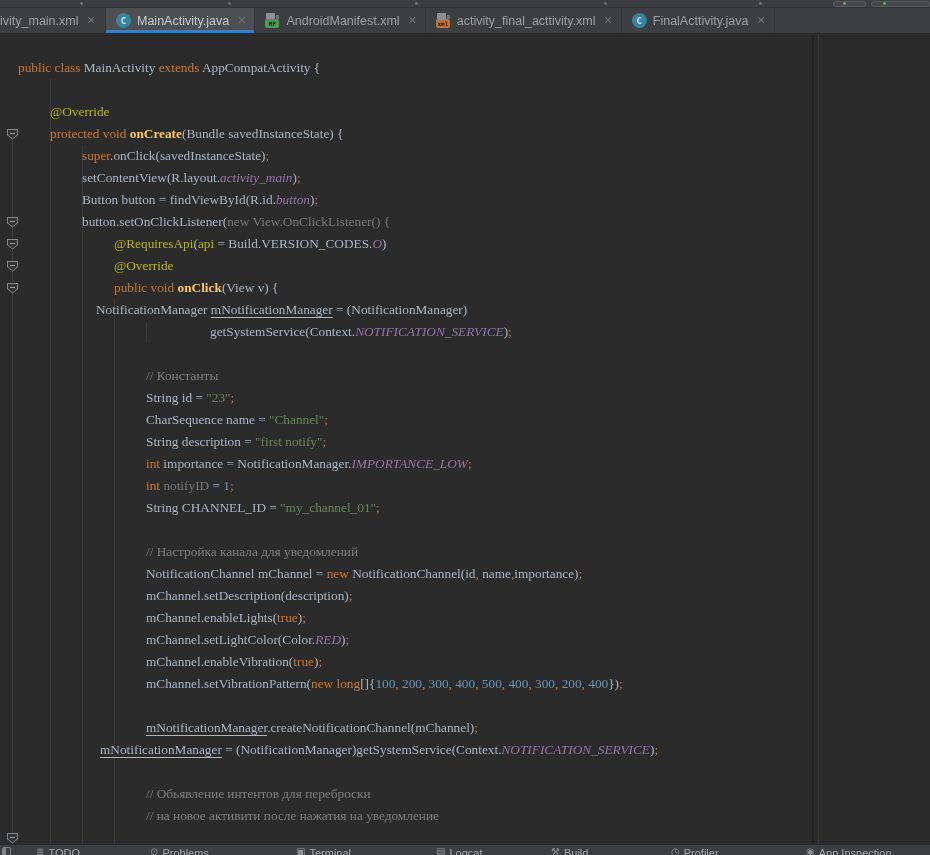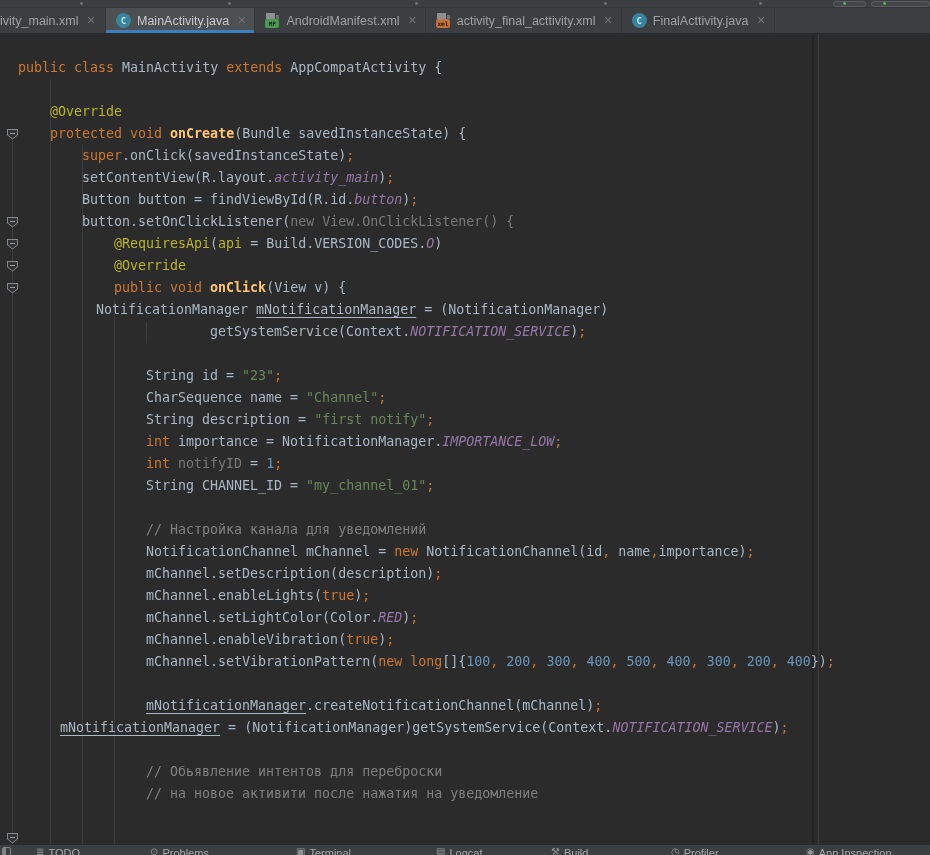--- a/index.html
+++ b/index.html
@@ -26,21 +26,21 @@
               color:#14220f;font-size:6px;font-weight:bold;text-align:center;line-height:9px;font-family:"DejaVu Sans Mono",monospace;}
   .ficon.green .box{background:#4C9A52;color:#0f2211;}
   .ficon.orange .box{background:#C4713B;color:#2a1506;}
   
   .editor{position:absolute;left:0;top:34px;width:930px;height:810px;background:#2B2B2B;overflow:hidden;}
   .beyond{position:absolute;top:0;bottom:0;left:819px;right:0;background:#2A2A2A;}
   .vline{position:absolute;width:1px;background:#3A3C3E;}
   .vline.dark{background:#252525;width:2px;}
   .gutterline{position:absolute;left:12px;width:1px;background:#3A3C3E;}
   .code{position:absolute;left:0;top:0;width:100%;padding-top:1px;font-family:"DejaVu Sans Mono",monospace;font-size:13.3px;line-height:22px;}
-  .cl{height:22px;white-space:pre;color:#A9B7C6;}
+  .cl{height:22px;white-space:pre;color:#A9B7C6;font-family:Liberation Serif, serif;}
   .tk-d{color:#A9B7C6;}
   .tk-k{color:#CC7832;}
   .tk-a{color:#BBB529;}
   .tk-m{color:#FFC66D;font-weight:600;}
   .tk-f{color:#9876AA;font-style:italic;}
   .tk-s{color:#6A8759;}
   .tk-n{color:#6897BB;}
   .tk-c{color:#808080;}
   .tk-g{color:#787878;}
   .tk-p{color:#CC7832;}
@@ -127,37 +127,38 @@
         <div class="cl" style="padding-left: 82px;"><span class="tk-k">super</span><span class="tk-d">.onClick(savedInstanceState)</span><span class="tk-p">;</span></div>
         <div class="cl" style="padding-left: 82px;"><span class="tk-d">setContentView(R.layout.</span><span class="tk-f">activity_main</span><span class="tk-d">)</span><span class="tk-p">;</span></div>
         <div class="cl" style="padding-left: 82px;"><span class="tk-d">Button button = findViewById(R.id.</span><span class="tk-f">button</span><span class="tk-d">)</span><span class="tk-p">;</span></div>
         <div class="cl" style="padding-left: 82px;"><span class="tk-d">button.setOnClickListener(</span><span class="tk-g">new View.OnClickListener() {</span></div>
         <div class="cl" style="padding-left: 114px;"><span class="tk-a">@RequiresApi</span><span class="tk-d">(</span><span class="tk-a">api</span><span class="tk-d"> = Build.VERSION_CODES.</span><span class="tk-f">O</span><span class="tk-d">)</span></div>
         <div class="cl" style="padding-left: 114px;"><span class="tk-a">@Override</span></div>
         <div class="cl" style="padding-left: 114px;"><span class="tk-k">public void </span><span class="tk-m">onClick</span><span class="tk-d">(View v) {</span></div>
         <div class="cl" style="padding-left: 96px;"><span class="tk-d">NotificationManager </span><span class="tk-u">mNotificationManager</span><span class="tk-d"> = (NotificationManager)</span></div>
         <div class="cl" style="padding-left: 210px;"><span class="tk-d">getSystemService(Context.</span><span class="tk-f">NOTIFICATION_SERVICE</span><span class="tk-d">)</span><span class="tk-p">;</span></div>
         <div class="cl" style="padding-left: 18px;"></div>
+        <div class="cl" style="padding-left: 146px;"><span class="tk-c">// Константы</span></div>
         <div class="cl" style="padding-left: 146px;"><span class="tk-d">String id = </span><span class="tk-s">"23"</span><span class="tk-p">;</span></div>
         <div class="cl" style="padding-left: 146px;"><span class="tk-d">CharSequence name = </span><span class="tk-s">"Channel"</span><span class="tk-p">;</span></div>
         <div class="cl" style="padding-left: 146px;"><span class="tk-d">String description = </span><span class="tk-s">"first notify"</span><span class="tk-p">;</span></div>
         <div class="cl" style="padding-left: 146px;"><span class="tk-k">int</span><span class="tk-d"> importance = NotificationManager.</span><span class="tk-f">IMPORTANCE_LOW</span><span class="tk-p">;</span></div>
         <div class="cl" style="padding-left: 146px;"><span class="tk-k">int</span><span class="tk-d"> </span><span class="tk-g">notifyID</span><span class="tk-d"> = </span><span class="tk-n">1</span><span class="tk-p">;</span></div>
         <div class="cl" style="padding-left: 146px;"><span class="tk-d">String CHANNEL_ID = </span><span class="tk-s">"my_channel_01"</span><span class="tk-p">;</span></div>
         <div class="cl" style="padding-left: 18px;"></div>
         <div class="cl" style="padding-left: 146px;"><span class="tk-c">// Настройка канала для уведомлений</span></div>
         <div class="cl" style="padding-left: 146px;"><span class="tk-d">NotificationChannel mChannel = </span><span class="tk-k">new</span><span class="tk-d"> NotificationChannel(id</span><span class="tk-p">,</span><span class="tk-d"> name</span><span class="tk-p">,</span><span class="tk-d">importance)</span><span class="tk-p">;</span></div>
         <div class="cl" style="padding-left: 146px;"><span class="tk-d">mChannel.setDescription(description)</span><span class="tk-p">;</span></div>
         <div class="cl" style="padding-left: 146px;"><span class="tk-d">mChannel.enableLights(</span><span class="tk-k">true</span><span class="tk-d">)</span><span class="tk-p">;</span></div>
         <div class="cl" style="padding-left: 146px;"><span class="tk-d">mChannel.setLightColor(Color.</span><span class="tk-f">RED</span><span class="tk-d">)</span><span class="tk-p">;</span></div>
         <div class="cl" style="padding-left: 146px;"><span class="tk-d">mChannel.enableVibration(</span><span class="tk-k">true</span><span class="tk-d">)</span><span class="tk-p">;</span></div>
         <div class="cl" style="padding-left: 146px;"><span class="tk-d">mChannel.setVibrationPattern(</span><span class="tk-k">new long</span><span class="tk-d">[]{</span><span class="tk-n">100</span><span class="tk-p">,</span><span class="tk-d"> </span><span class="tk-n">200</span><span class="tk-p">,</span><span class="tk-d"> </span><span class="tk-n">300</span><span class="tk-p">,</span><span class="tk-d"> </span><span class="tk-n">400</span><span class="tk-p">,</span><span class="tk-d"> </span><span class="tk-n">500</span><span class="tk-p">,</span><span class="tk-d"> </span><span class="tk-n">400</span><span class="tk-p">,</span><span class="tk-d"> </span><span class="tk-n">300</span><span class="tk-p">,</span><span class="tk-d"> </span><span class="tk-n">200</span><span class="tk-p">,</span><span class="tk-d"> </span><span class="tk-n">400</span><span class="tk-d">})</span><span class="tk-p">;</span></div>
         <div class="cl" style="padding-left: 18px;"></div>
         <div class="cl" style="padding-left: 146px;"><span class="tk-u">mNotificationManager</span><span class="tk-d">.createNotificationChannel(mChannel)</span><span class="tk-p">;</span></div>
-        <div class="cl" style="padding-left: 60px;"><span class="tk-u">mNotificationManager</span><span class="tk-d"> = (NotificationManager)getSystemService(Context.</span><span class="tk-f">NOTIFICATION_SERVICE</span><span class="tk-d">)</span><span class="tk-p">;</span></div>
+        <div class="cl" style="padding-left: 100px;"><span class="tk-u">mNotificationManager</span><span class="tk-d"> = (NotificationManager)getSystemService(Context.</span><span class="tk-f">NOTIFICATION_SERVICE</span><span class="tk-d">)</span><span class="tk-p">;</span></div>
         <div class="cl" style="padding-left: 18px;"></div>
         <div class="cl" style="padding-left: 146px;"><span class="tk-c">// Обьявление интентов для переброски</span></div>
         <div class="cl" style="padding-left: 146px;"><span class="tk-c">// на новое активити после нажатия на уведомление</span></div>
       </div>
     <div id="fold-layer">
         <div class="fold" style="top: 94.5px;">
           <span class="o"></span>
           <span class="i"></span>
           <span class="b"></span>
         </div>

